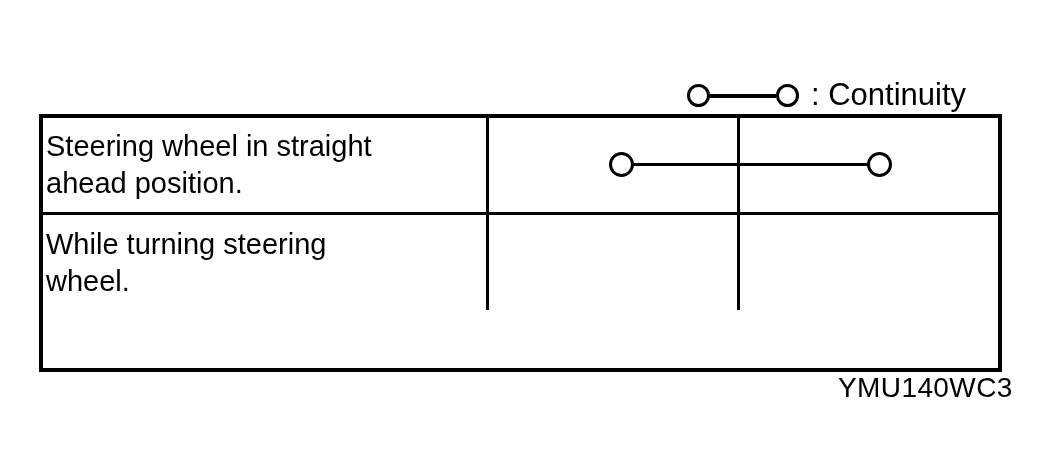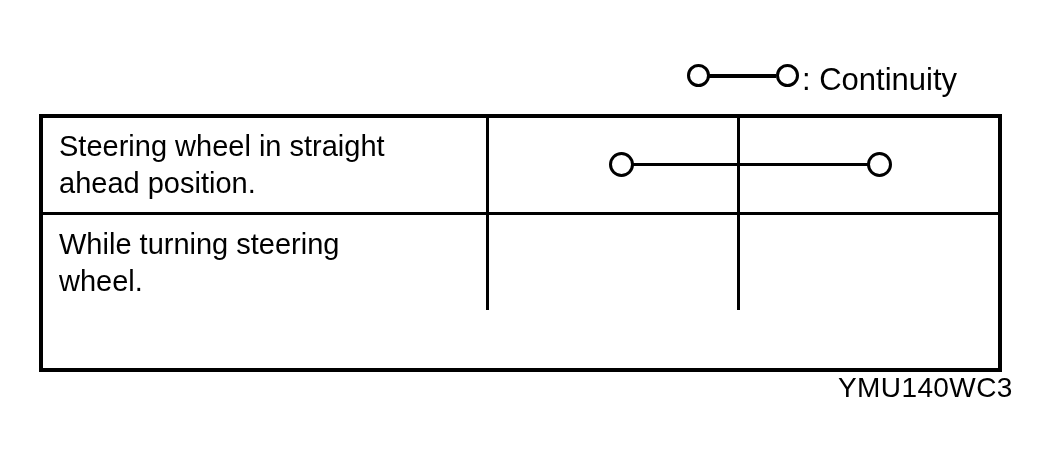--- a/index.html
+++ b/index.html
@@ -18,22 +18,22 @@
     -webkit-font-smoothing: none;
   }
 
   
   .legend {
     position: absolute;
     left: 680px;
     top: 63px;
     height: 46px;
     display: flex;
-    align-items: flex-start;
-    gap: 4px;
+    align-items: flex-end;
+    gap: 13px;
   }
   .legend-symbol {
     position: relative;
     width: 112px;
     height: 26px;
     display: block;
   }
   .legend-symbol .sym-line {
     position: absolute;
     left: 18px;
@@ -101,21 +101,21 @@
   }
   .cell {
     box-sizing: border-box;
     display: flex;
     align-items: center;
     position: relative;
   }
   .cell.c-condition {
     width: 446px;
     border-right: 3px solid #000000;
-    padding-left: 16px;
+    padding-left: 3px;
   }
   .cell.c-terminal {
     width: 251px;
     border-right: 3px solid #000000;
     justify-content: center;
   }
   .cell.c-gnd {
     flex: 1 1 auto;
     justify-content: center;
   }

